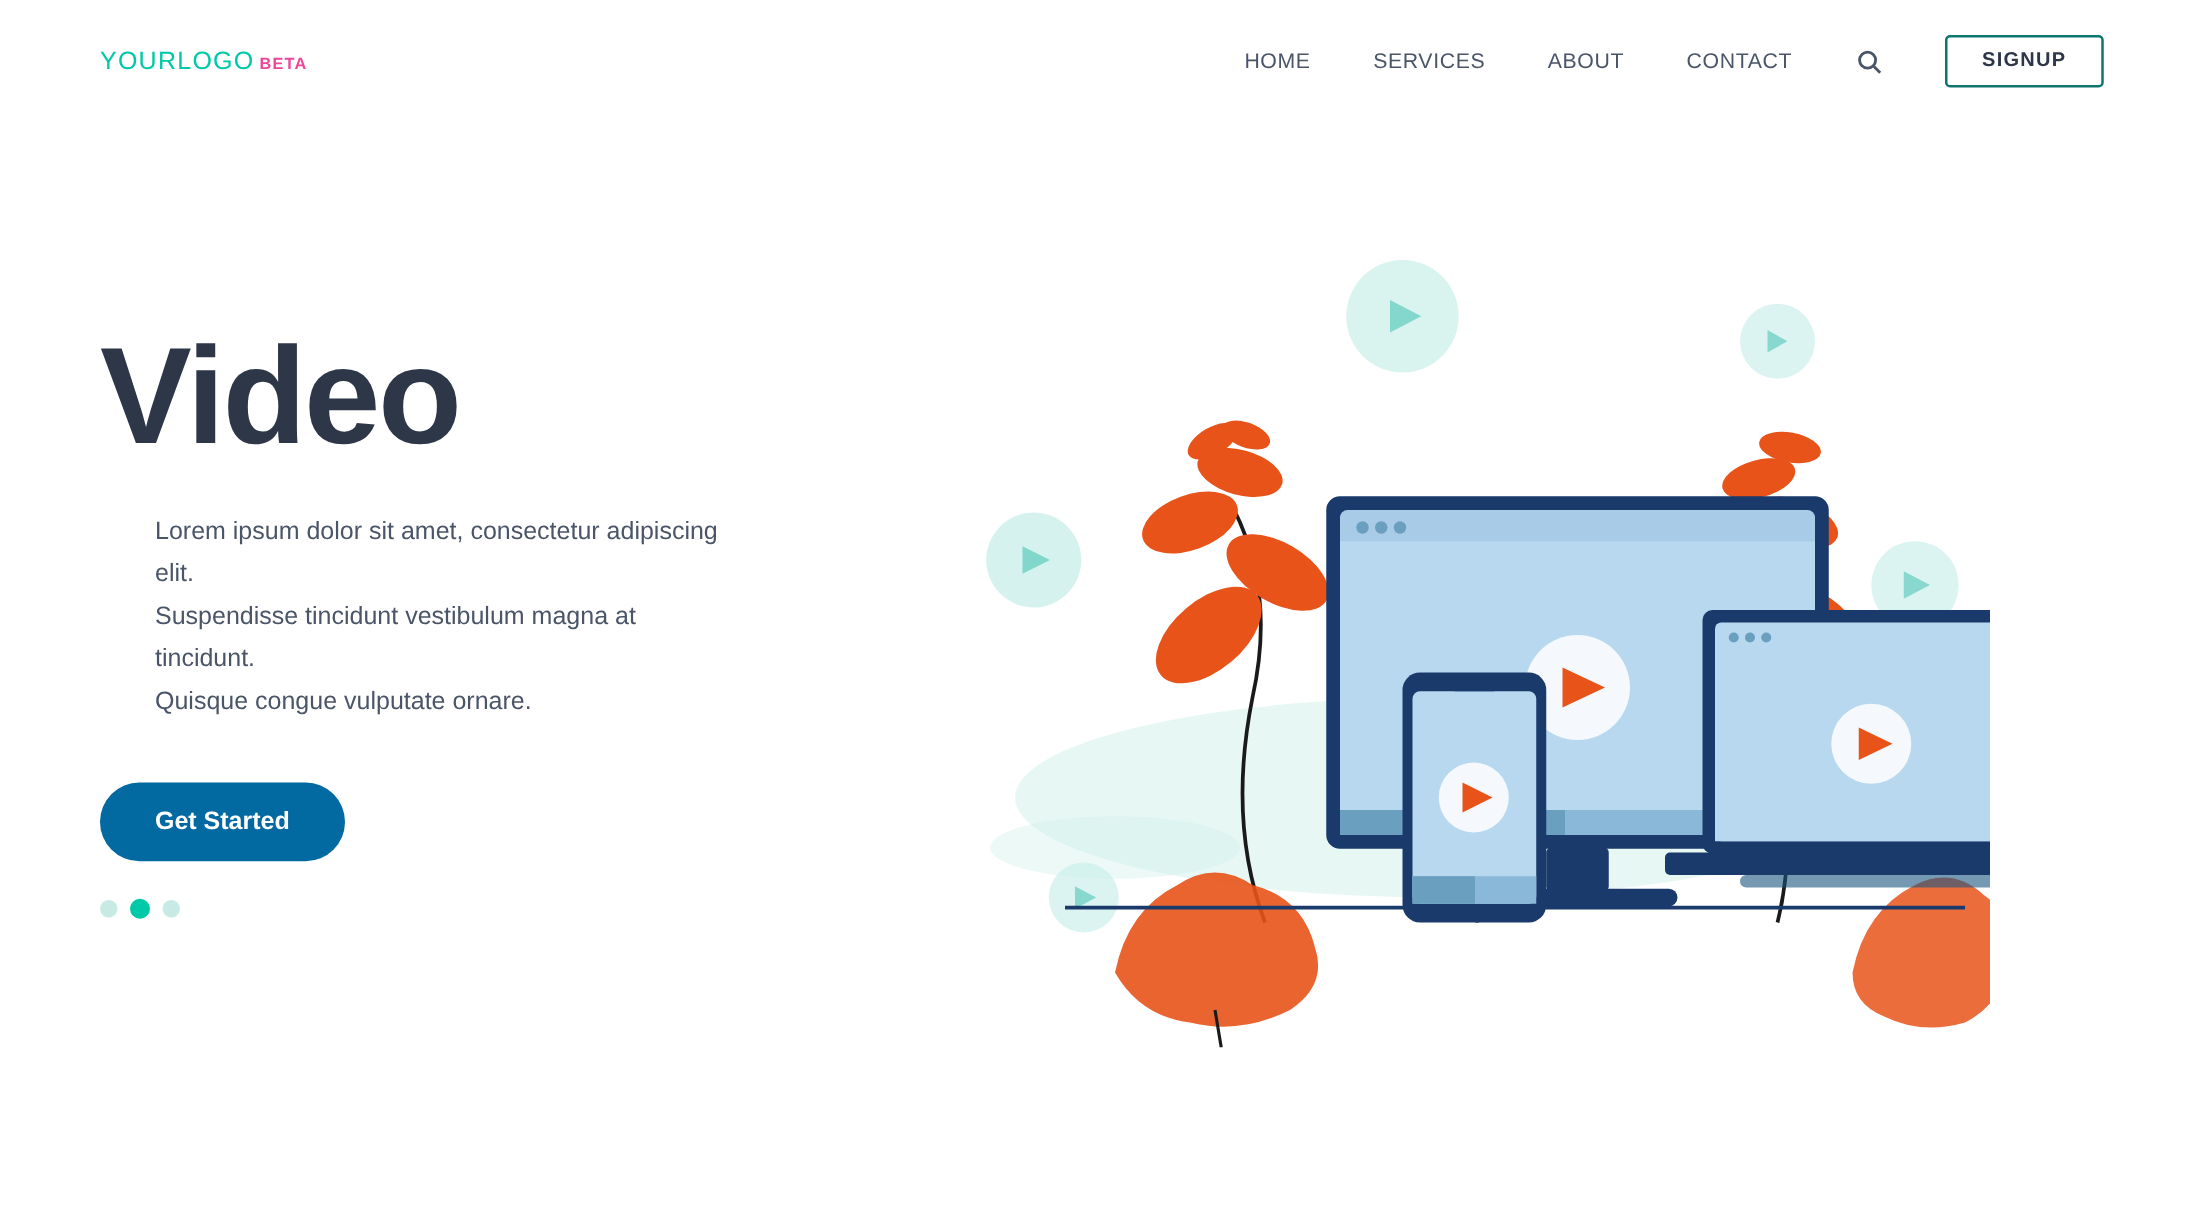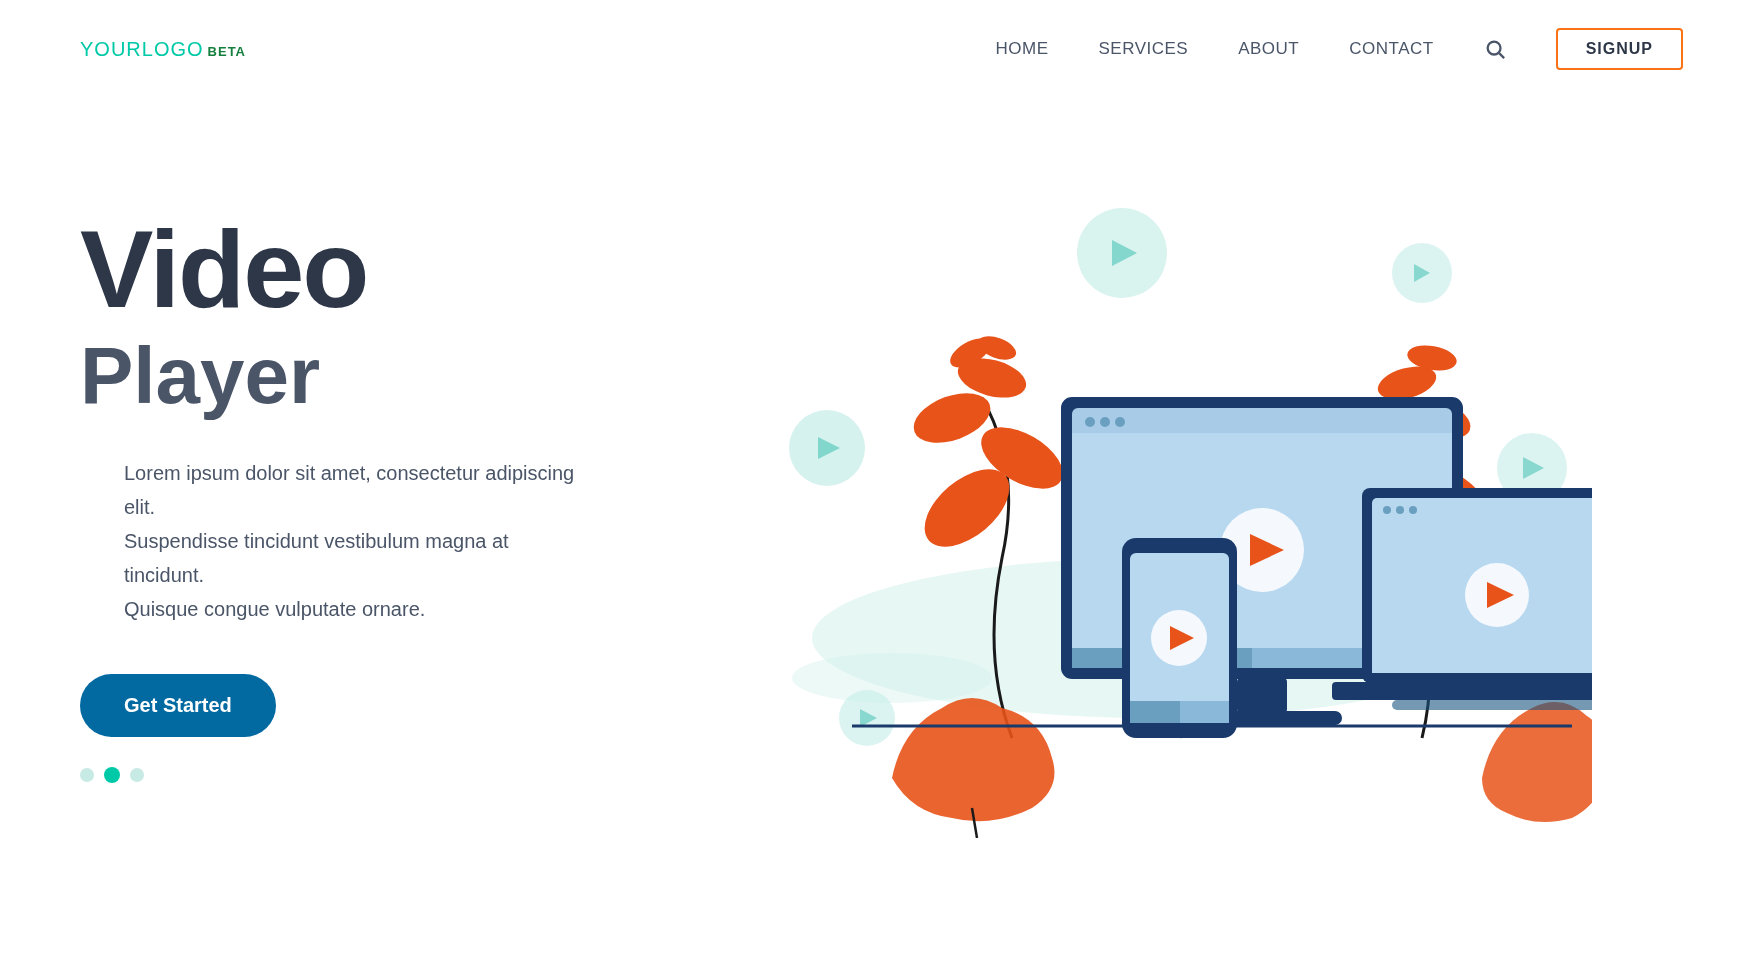--- a/index.html
+++ b/index.html
@@ -27,21 +27,21 @@
     }
     .logo-text {
       font-size: 20px;
       font-weight: 400;
       color: #00c9a7;
       letter-spacing: 1px;
     }
     .logo-beta {
       font-size: 13px;
       font-weight: 600;
-      color: #15803d;
+      color: #ec4899;
       letter-spacing: 1px;
     }
 
     nav {
       display: flex;
       align-items: center;
       gap: 50px;
     }
     .nav-link {
       font-size: 17px;
@@ -59,21 +59,21 @@
     }
     .search-icon-wrap svg {
       width: 22px;
       height: 22px;
       stroke: #4a5568;
       fill: none;
       stroke-width: 2.5;
     }
 
     .signup-btn {
-      border: 2px solid #f97316;
+      border: 2px solid #0f766e;
       background: transparent;
       padding: 10px 28px;
       font-size: 16px;
       font-weight: 700;
       color: #2d3748;
       letter-spacing: 1px;
       cursor: pointer;
       border-radius: 4px;
     }
 
@@ -180,21 +180,20 @@
     </div>
 
     <button class="signup-btn">SIGNUP</button>
   </nav>
 </header>
 
 <section class="hero">
 
   <div class="hero-left">
     <h1 class="hero-title-video">Video</h1>
-    <h2 class="hero-title-player">Player</h2>
 
     <div class="hero-desc">
       <p>Lorem ipsum dolor sit amet, consectetur adipiscing elit.</p>
       <p>Suspendisse tincidunt vestibulum magna at tincidunt.</p>
       <p>Quisque congue vulputate ornare.</p>
     </div>
 
     <button class="get-started-btn">Get Started</button>
 
     <div class="dots">

